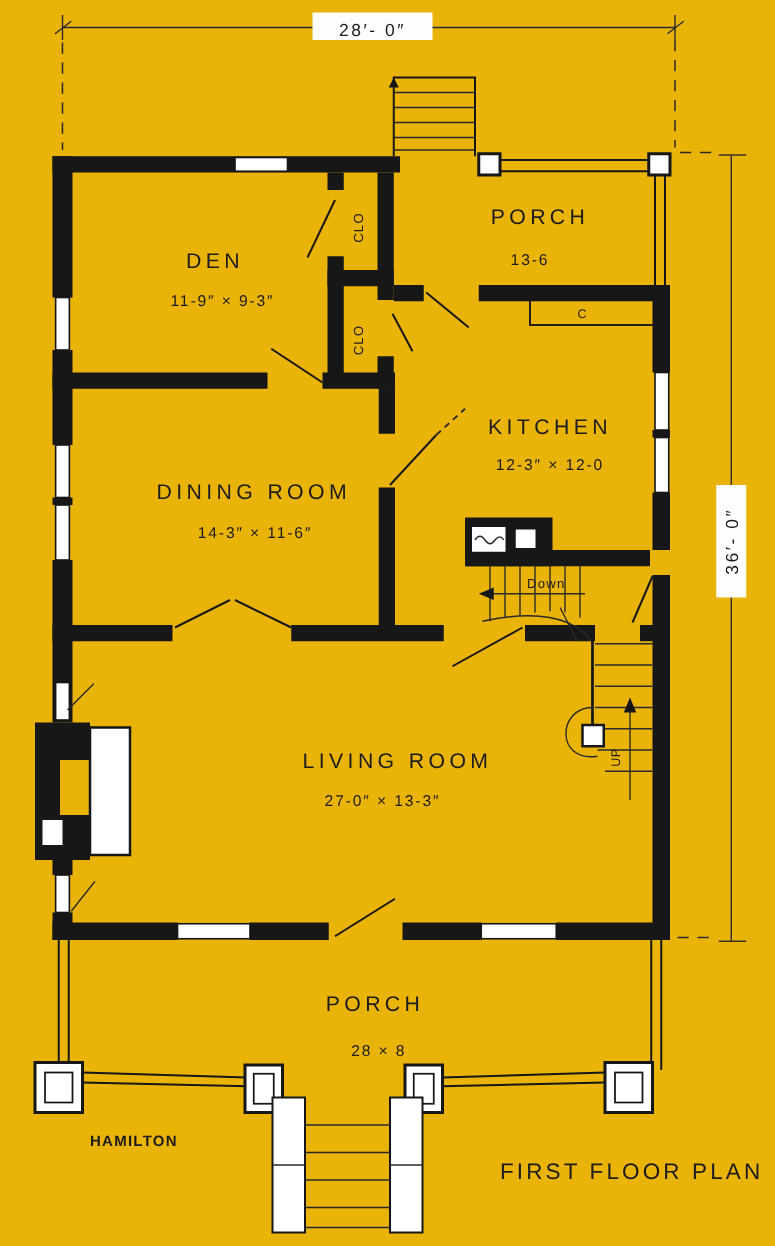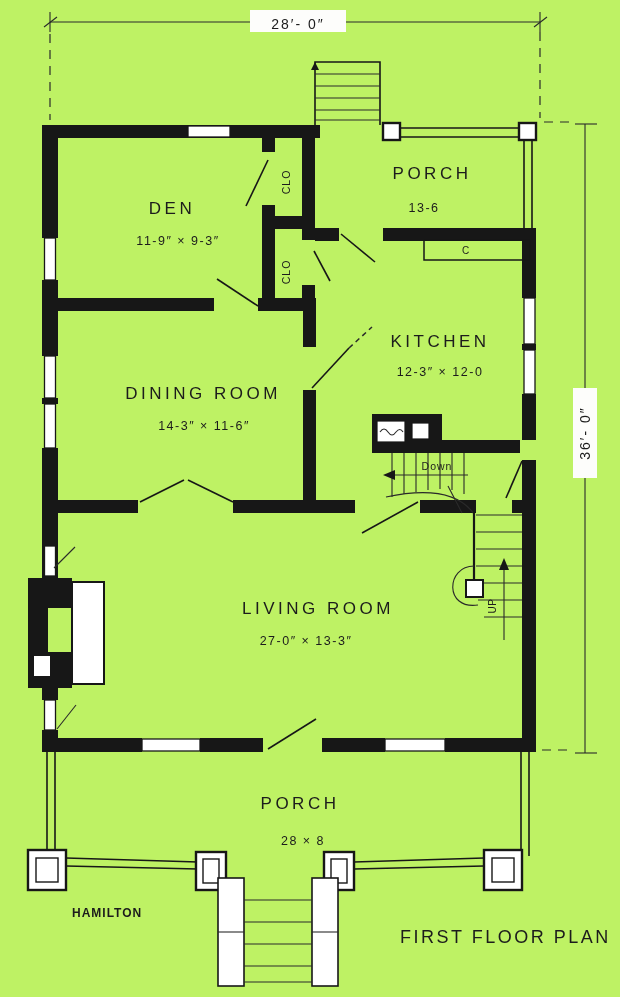--- a/index.html
+++ b/index.html
@@ -1,17 +1,17 @@
 <!DOCTYPE html>
 <html><head>
 <meta charset="utf-8">
 <style>
   html,body{margin:0;padding:0;background:#ffffff;}
   body{width:620px;height:997px;overflow:hidden;}
-  .page{position:relative;width:620px;height:997px;background:#bef264;}
+  .page{position:relative;width:620px;height:997px;background:#eab308;}
   svg{display:block;}
   .wall{fill:#171717;stroke:none;}
   .win{fill:#ffffff;stroke:#171717;stroke-width:1.3;}
   .thin{stroke:#171717;stroke-width:1.6;fill:none;}
   .thin2{stroke:#171717;stroke-width:2.2;fill:none;}
   .hair{stroke:#2a2a2a;stroke-width:1.1;fill:none;}
   .dash{stroke:#2a2a2a;stroke-width:1.2;fill:none;stroke-dasharray:9 7;}
   .leafdash{stroke:#2a2a2a;stroke-width:1.5;fill:none;stroke-dasharray:5 4;}
   .post{fill:#ffffff;stroke:#171717;stroke-width:2.4;}
   .postin{fill:none;stroke:#171717;stroke-width:1.4;}

